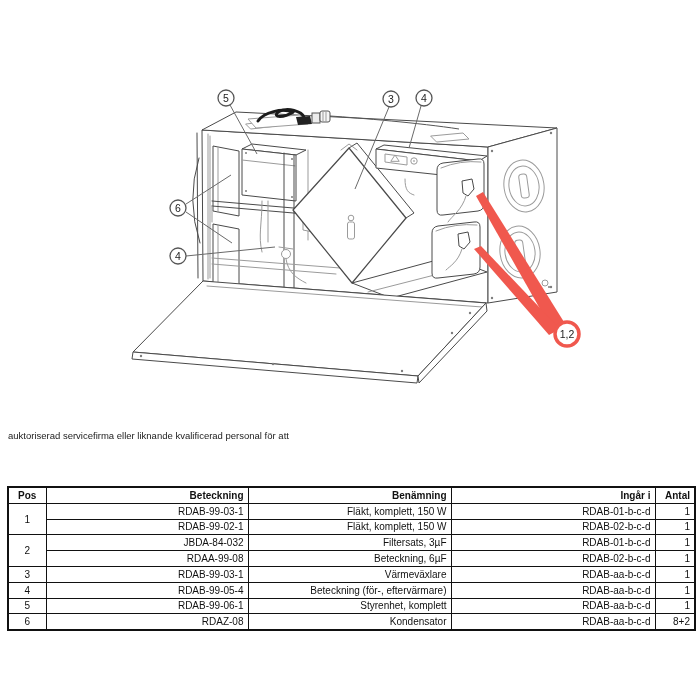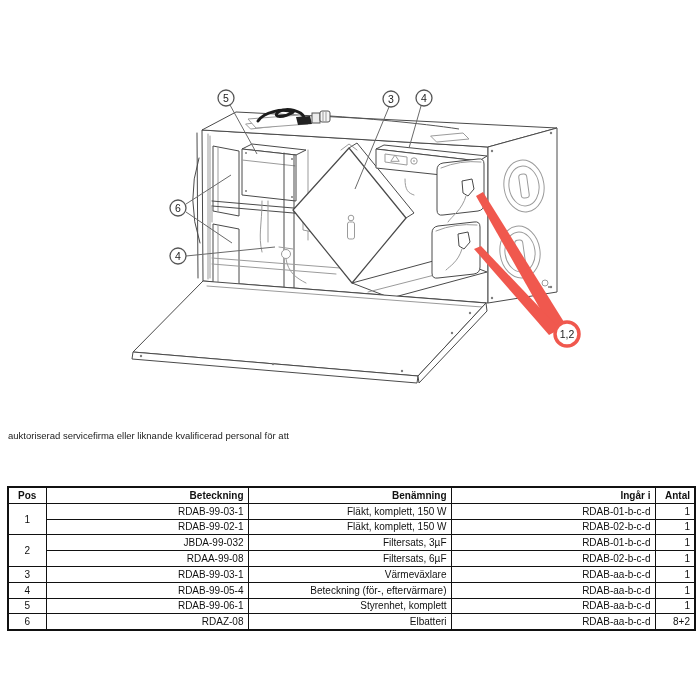--- a/index.html
+++ b/index.html
@@ -254,28 +254,28 @@
         <td class="num">1</td>
       </tr>
       <tr>
         <td>RDAB-99-02-1</td>
         <td>Fläkt, komplett, 150 W</td>
         <td>RDAB-02-b-c-d</td>
         <td class="num">1</td>
       </tr>
       <tr>
         <td class="pos" rowspan="2">2</td>
-        <td>JBDA-99-032</td>
+        <td>JBDA-84-032</td>
         <td>Filtersats, 3µF</td>
         <td>RDAB-01-b-c-d</td>
         <td class="num">1</td>
       </tr>
       <tr>
         <td>RDAA-99-08</td>
-        <td>Filtersats, 6µF</td>
+        <td>Beteckning, 6µF</td>
         <td>RDAB-02-b-c-d</td>
         <td class="num">1</td>
       </tr>
       <tr>
         <td class="pos">3</td>
         <td>RDAB-99-03-1</td>
         <td>Värmeväxlare</td>
         <td>RDAB-aa-b-c-d</td>
         <td class="num">1</td>
       </tr>
@@ -289,20 +289,20 @@
       <tr>
         <td class="pos">5</td>
         <td>RDAB-99-06-1</td>
         <td>Styrenhet, komplett</td>
         <td>RDAB-aa-b-c-d</td>
         <td class="num">1</td>
       </tr>
       <tr>
         <td class="pos">6</td>
         <td>RDAZ-08</td>
-        <td>Elbatteri</td>
+        <td>Kondensator</td>
         <td>RDAB-aa-b-c-d</td>
         <td class="num">8+2</td>
       </tr>
     </tbody>
   </table>
 
 </div>
 
 </body></html>

